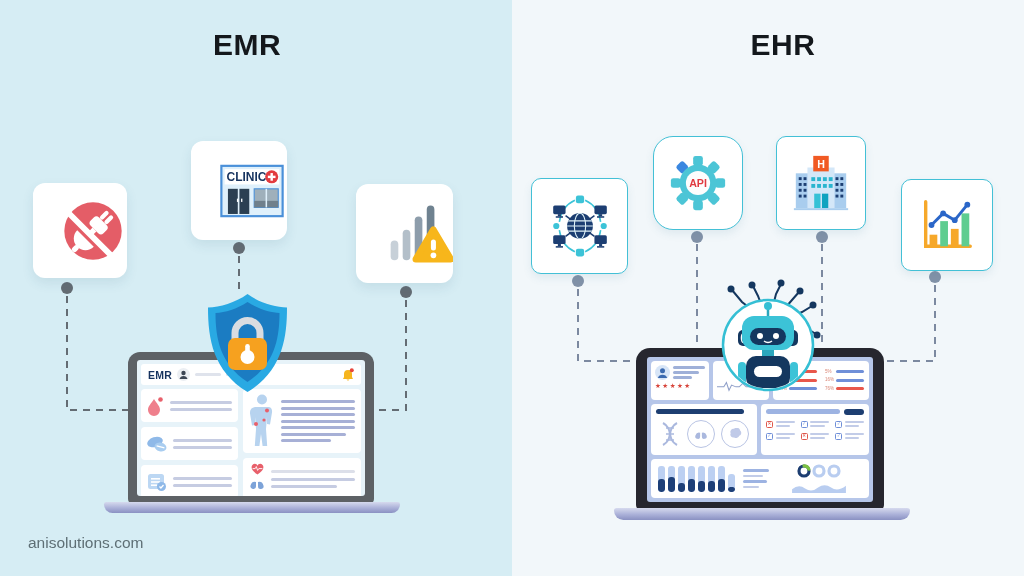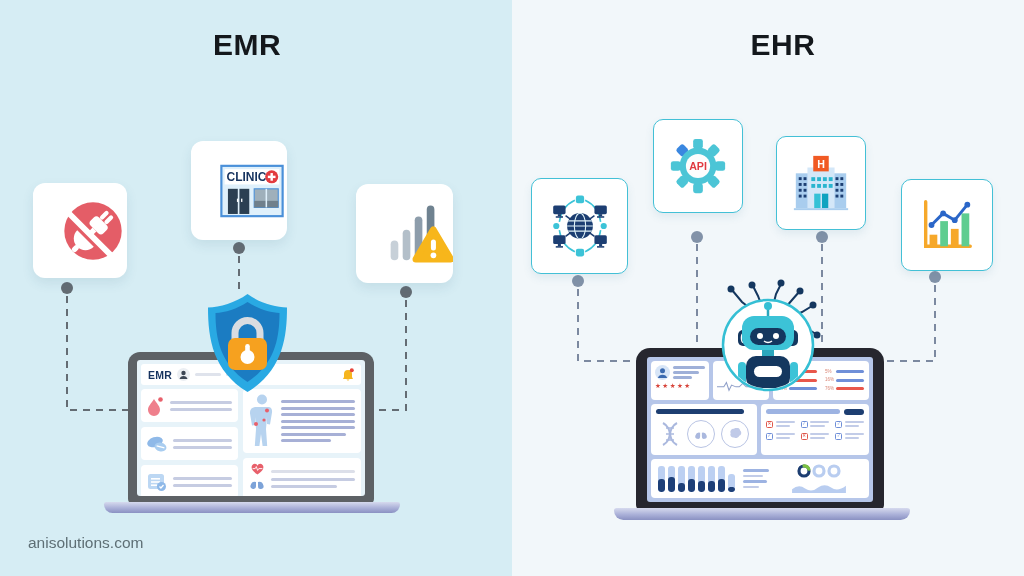--- a/index.html
+++ b/index.html
@@ -262,21 +262,21 @@
           <line x1="19" y1="32" x2="45" y2="32"></line>
           <line x1="19" y1="37" x2="45" y2="37"></line>
       </g>
       <rect x="28" y="2.5" width="8" height="7.5" rx="2" fill="#3cc3d7"></rect>
       <rect x="28" y="54" width="8" height="7.5" rx="2" fill="#3cc3d7"></rect>
       <circle cx="9" cy="32" r="3" fill="#3cc3d7"></circle>
         <circle cx="55" cy="32" r="3" fill="#3cc3d7"></circle>
     </svg>
   </div>
 
-  <div class="abs tcard" style="left:653px;top:119px;width:88px;height:92px;">
+  <div class="abs tcard" style="left:653px;top:136px;width:88px;height:92px;border-radius:20px;">
     <svg width="62" height="62" viewBox="0 0 64 64">
       <g fill="#4cc5d6">
         <rect x="27" y="4" width="10" height="10" rx="2.5" transform="rotate(0 32 32)"></rect>
         <rect x="27" y="4" width="10" height="10" rx="2.5" transform="rotate(45 32 32)"></rect>
         <rect x="27" y="4" width="10" height="10" rx="2.5" transform="rotate(90 32 32)"></rect>
         <rect x="27" y="4" width="10" height="10" rx="2.5" transform="rotate(135 32 32)"></rect>
         <rect x="27" y="4" width="10" height="10" rx="2.5" transform="rotate(180 32 32)"></rect>
         <rect x="27" y="4" width="10" height="10" rx="2.5" transform="rotate(225 32 32)"></rect>
         <rect x="27" y="4" width="10" height="10" rx="2.5" transform="rotate(270 32 32)"></rect>
       </g>

